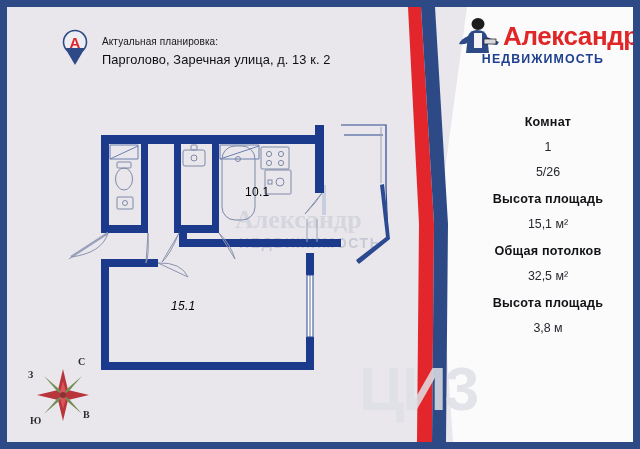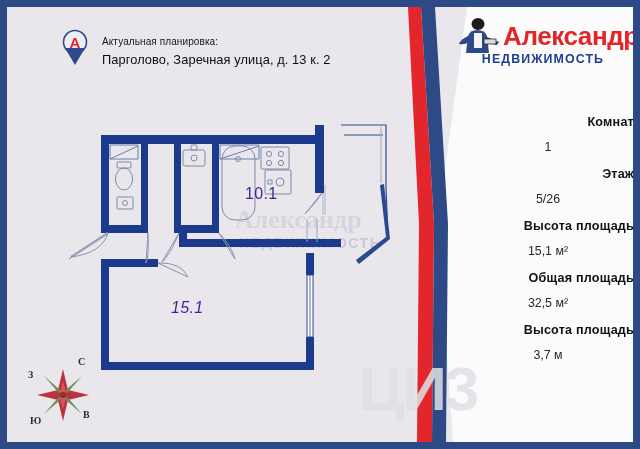--- a/index.html
+++ b/index.html
@@ -37,27 +37,27 @@
     font-size:26px; font-weight:bold; color:#e02626;
     font-family:"Liberation Sans",sans-serif; letter-spacing:-0.4px;
   }
   .logo-sub{
     position:absolute; left:2px; top:37px; width:170px;
     font-size:12.4px; font-weight:bold; color:#1f3f8f;
     letter-spacing:1.1px; text-align:center;
   }
   
   .specs{ position:absolute; left:455px; top:108px; width:172px; text-align:center; }
-  .spec-label{ font-size:12.6px; font-weight:bold; color:#121316; margin-top:13px; letter-spacing:.2px;text-align:right; }
+  .spec-label{ font-size:12.6px; font-weight:bold; color:#121316; margin-top:13px; letter-spacing:.2px; }
   .spec-label:first-child{ margin-top:0; }
   .spec-value{ font-size:12.4px; color:#26282e; margin-top:11px; }
   
   .plan{ position:absolute; left:0; top:0; width:633px; height:435px; }
   .room-label{
-    position:absolute; font-size:16px; color:#4c1d95; letter-spacing:.3px;
+    position:absolute; font-size:12px; color:#000000; letter-spacing:.3px;
   }
   .lbl-kitchen{ left:238px; top:178px; }
   .lbl-room{ left:164px; top:292px;font-style:italic; }
   
   .compass{ position:absolute; left:14px; top:348px; width:84px; height:82px; }
   .c-letter{ position:absolute; font-size:10px; color:#2a2b2f; font-weight:bold; font-family:"Liberation Serif",serif; }
   .c-n{ left:57px; top:1px; }
   .c-w{ left:7px; top:14px; }
   .c-e{ left:62px; top:54px; }
   .c-s{ left:9px; top:60px; }
@@ -102,28 +102,27 @@
       <rect x="18" y="16" width="8" height="15" fill="#f4f4f6"></rect>
       <rect x="28" y="22" width="12" height="5" fill="#d8d8dd" stroke="#1c1c1c" stroke-width="0.7"></rect>
     </svg>
     <div class="logo-word">Александр</div>
     <div class="logo-sub">НЕДВИЖИМОСТЬ</div>
   </div>
 
   <div class="specs">
     <div class="spec-label">Комнат</div>
     <div class="spec-value">1</div>
-    <div class="spec-label">Этаж</div>
     <div class="spec-value">5/26</div>
     <div class="spec-label">Высота площадь</div>
     <div class="spec-value">15,1 м²</div>
-    <div class="spec-label">Общая площадь</div>
+    <div class="spec-label">Общая потолков</div>
     <div class="spec-value">32,5 м²</div>
     <div class="spec-label">Высота площадь</div>
-    <div class="spec-value">3,7 м</div>
+    <div class="spec-value">3,8 м</div>
   </div>
 
   <div class="wm wm1">Александр</div>
   <div class="wm wm2">НЕДВИЖИМОСТЬ</div>
   <div class="wm wm3">ЦИ3</div>
 
   <svg class="plan" viewBox="0 0 633 435">
     <g fill="#1b3a8c">
 
       <g fill="none" stroke="#2c4a90" stroke-width="1.2">

